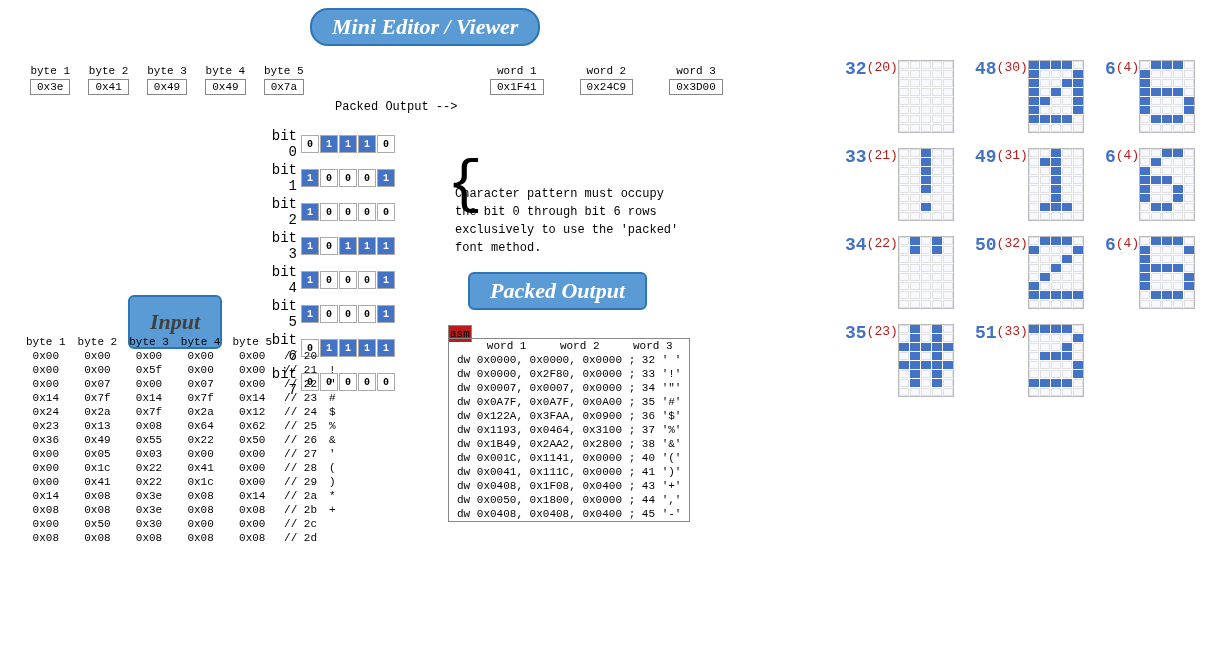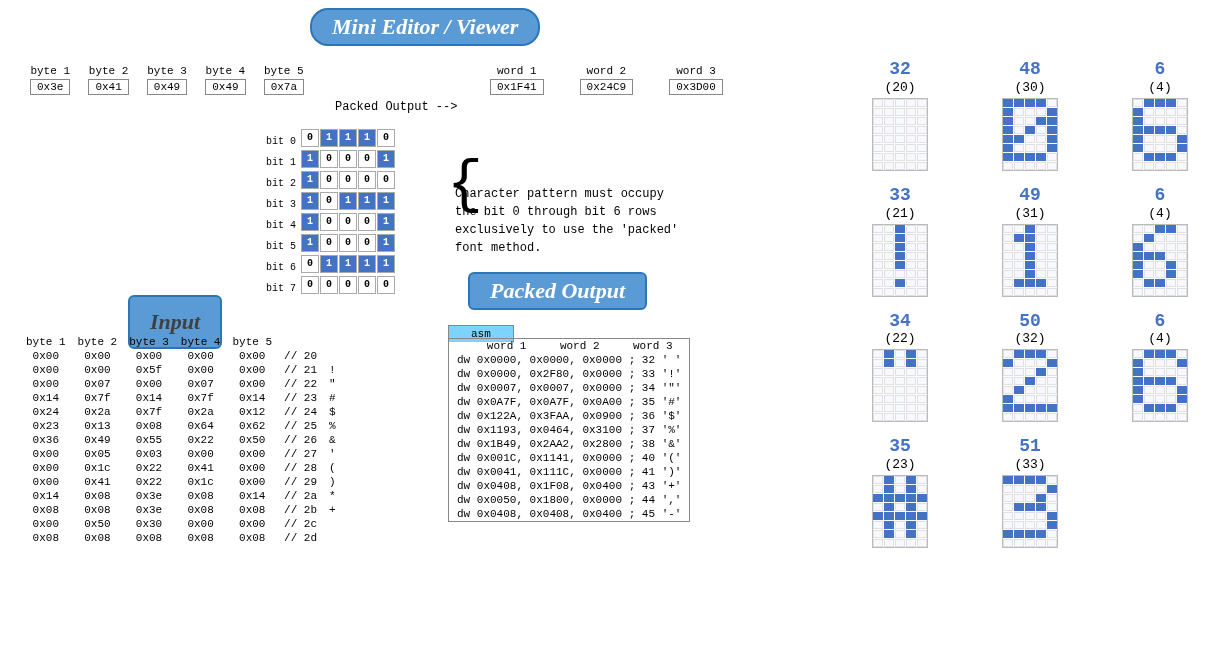--- a/index.html
+++ b/index.html
@@ -72,26 +72,25 @@
       position: absolute;
       top: 128px;
       left: 265px;
     }
     .bit-row {
       display: flex;
       align-items: center;
       margin-bottom: 2px;
     }
     .bit-row-label {
-      font-size: 10px;
+      font-size: 14px;
       width: 32px;
-      text-align: center;
+      text-align: right;
       margin-right: 4px;
       color: #000;
-      margin-top: 8px;
     }
     .bit-cell {
       width: 18px;
       height: 18px;
       border: 1px solid #aaa;
       margin-right: 1px;
       display: flex;
       align-items: center;
       justify-content: center;
       font-size: 10px;
@@ -158,24 +157,24 @@
     }
     .input-table td {
       color: #000;
     }
 
     
     .asm-tab {
       position: absolute;
       top: 325px;
       left: 448px;
-      background: #7dd3fc;
+      background: #b91c1c;
       border: 1px solid #888;
       border-bottom: none;
-      padding: 2px 22px;
+      padding: 2px 1px;
       font-size: 11px;
     }
 
     
     .packed-table {
       position: absolute;
       top: 338px;
       left: 448px;
       border-collapse: collapse;
       border: 1px solid #888;
@@ -216,35 +215,34 @@
       position: absolute;
       top: 60px;
       left: 845px;
       width: 370px;
       height: 580px;
       overflow: hidden;
     }
 
     .grid-char {
       display: flex;
-      flex-direction: column;
-      align-items: center;
+      flex-direction: row;
       width: 110px;
     }
 
     .grid-char-label {
       font-size: 18px;
       font-weight: bold;
       color: #4472c4;
       line-height: 1.1;
       text-align: center;
     }
     .grid-char-sub {
       font-size: 13px;
-      color: #000000;
+      color: #b91c1c;
       text-align: center;
       margin-bottom: 3px;
     }
 
     .mini-pixel-grid {
       display: grid;
       grid-template-columns: repeat(5, 10px);
       grid-template-rows: repeat(8, 8px);
       gap: 1px;
       border: 1px solid #bbb;

